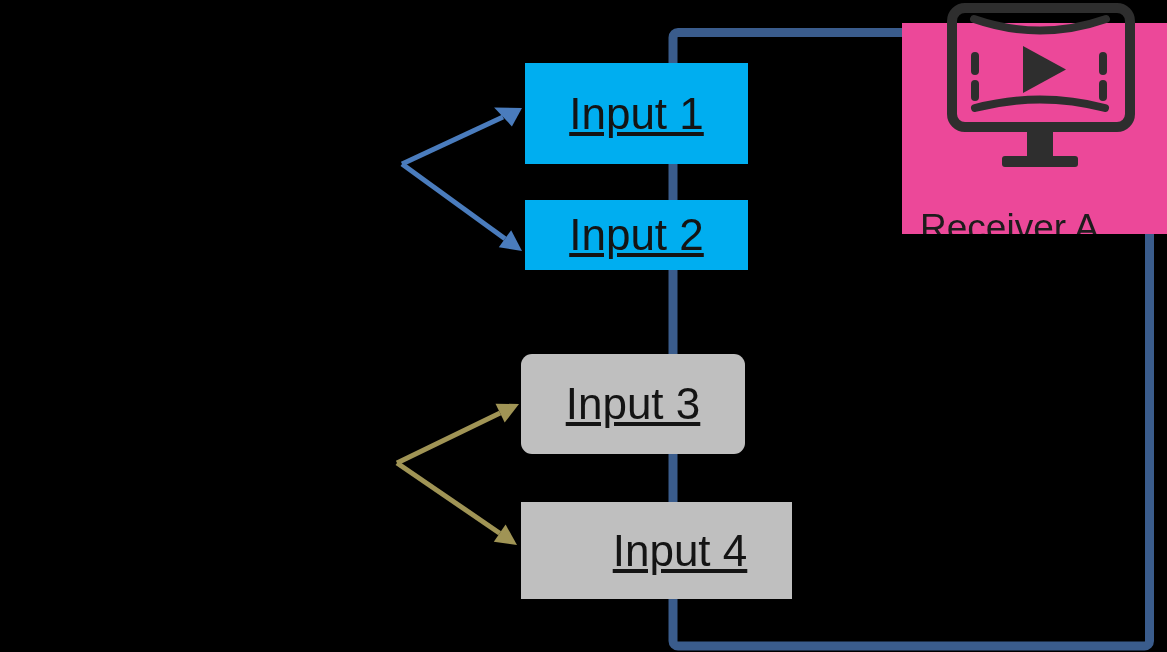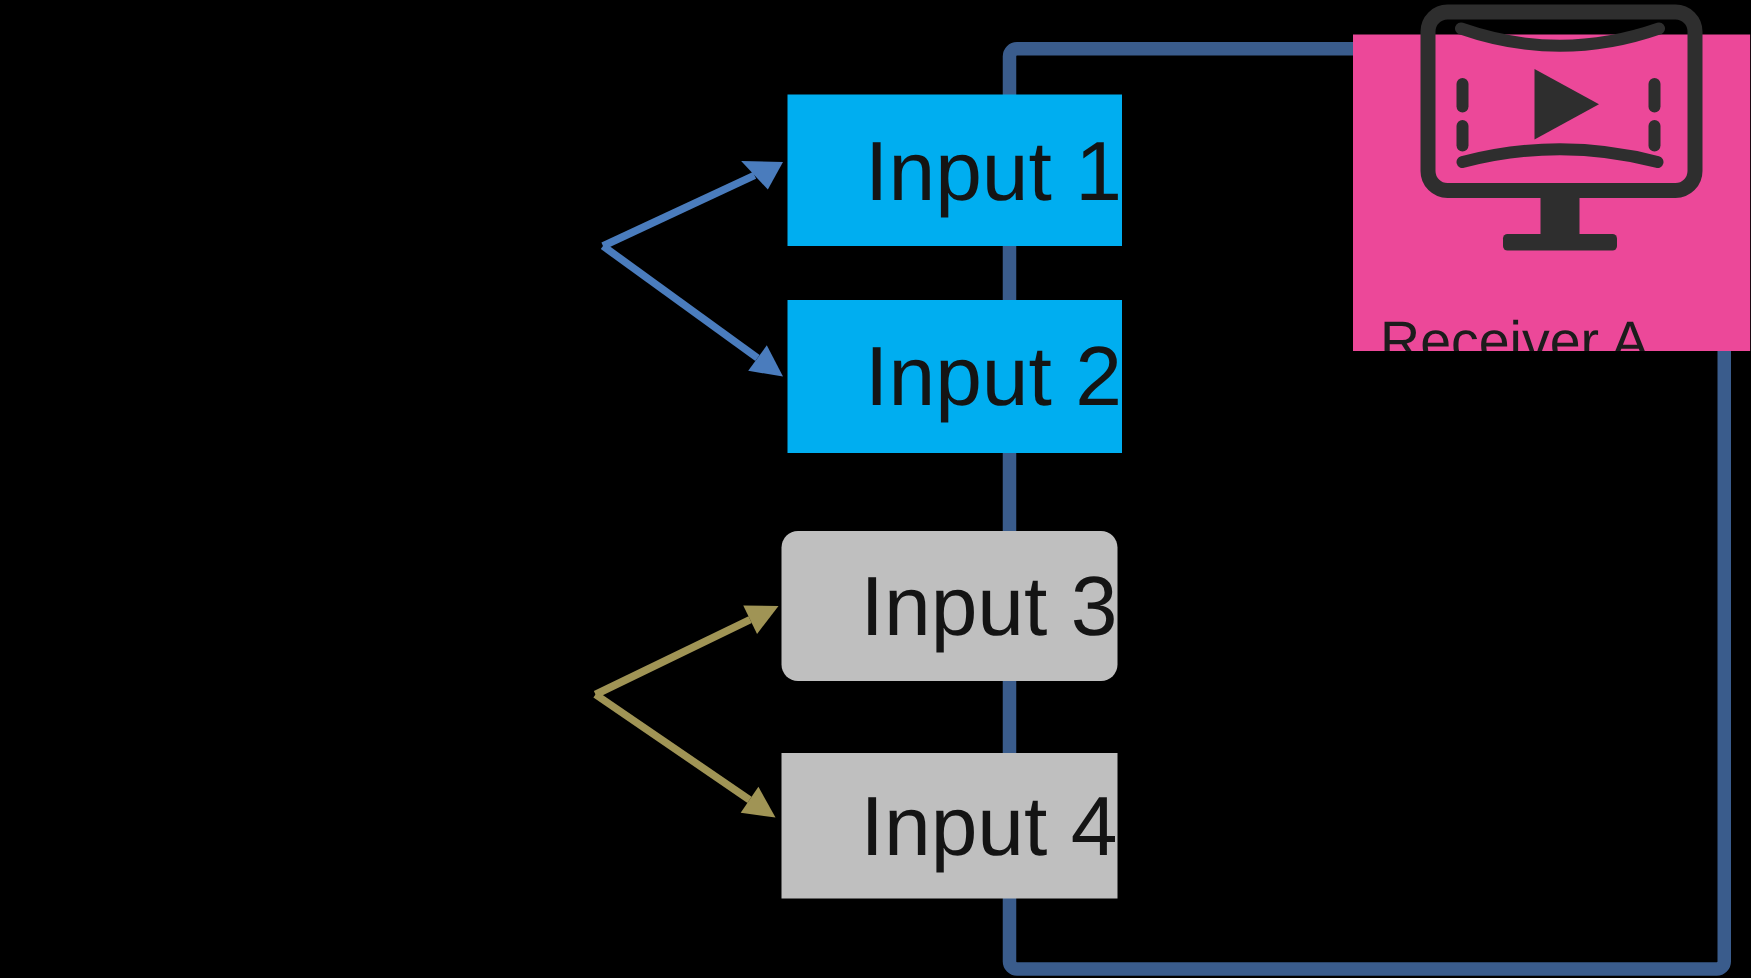--- a/index.html
+++ b/index.html
@@ -18,32 +18,33 @@
   #connector-layer {
     position: absolute;
     left: 0; top: 0;
     width: 1167px;
     height: 652px;
   }
   .input-box {
     position: absolute;
     display: flex;
     align-items: center;
-    justify-content: flex-end;
-    font-size: 56px;
+    justify-content: center;
+    font-size: 44px;
     line-height: 1;
     color: #141414;
     letter-spacing: 0px;
+    text-decoration: underline;
   }
   .input-cyan { background: #00AEF0; }
   .input-gray { background: #BFBFBF; }
   #input-1 { left: 525px; top: 63px;  width: 223px; height: 101px; }
-  #input-2 { left: 525px; top: 200px; width: 223px; height: 102px;  }
+  #input-2 { left: 525px; top: 200px; width: 223px; height: 70px;  }
   #input-3 { left: 521px; top: 354px; width: 224px; height: 100px; border-radius: 11px; }
-  #input-4 { left: 521px; top: 502px; width: 224px; height: 97px;  }
+  #input-4 { left: 521px; top: 502px; width: 224px; height: 97px; padding-left: 47px;  }
 
   #receiver-panel {
     position: absolute;
     left: 902px; top: 23px;
     width: 265px; height: 211px;
     background: #ec4899;
     overflow: hidden;
   }
   #receiver-label {
     position: absolute;

